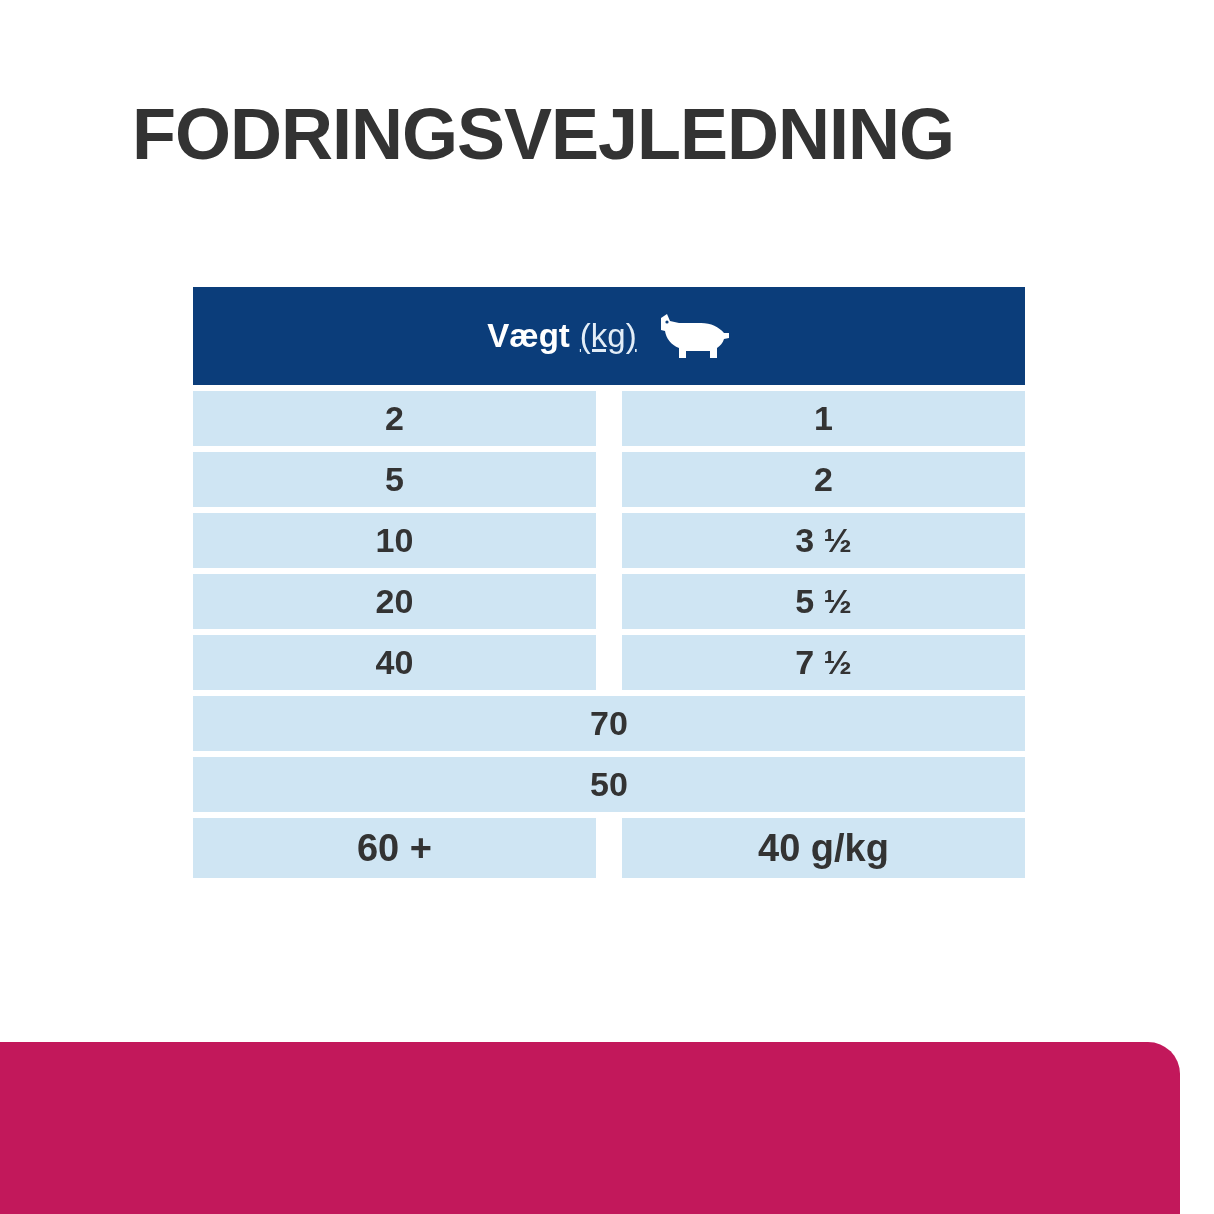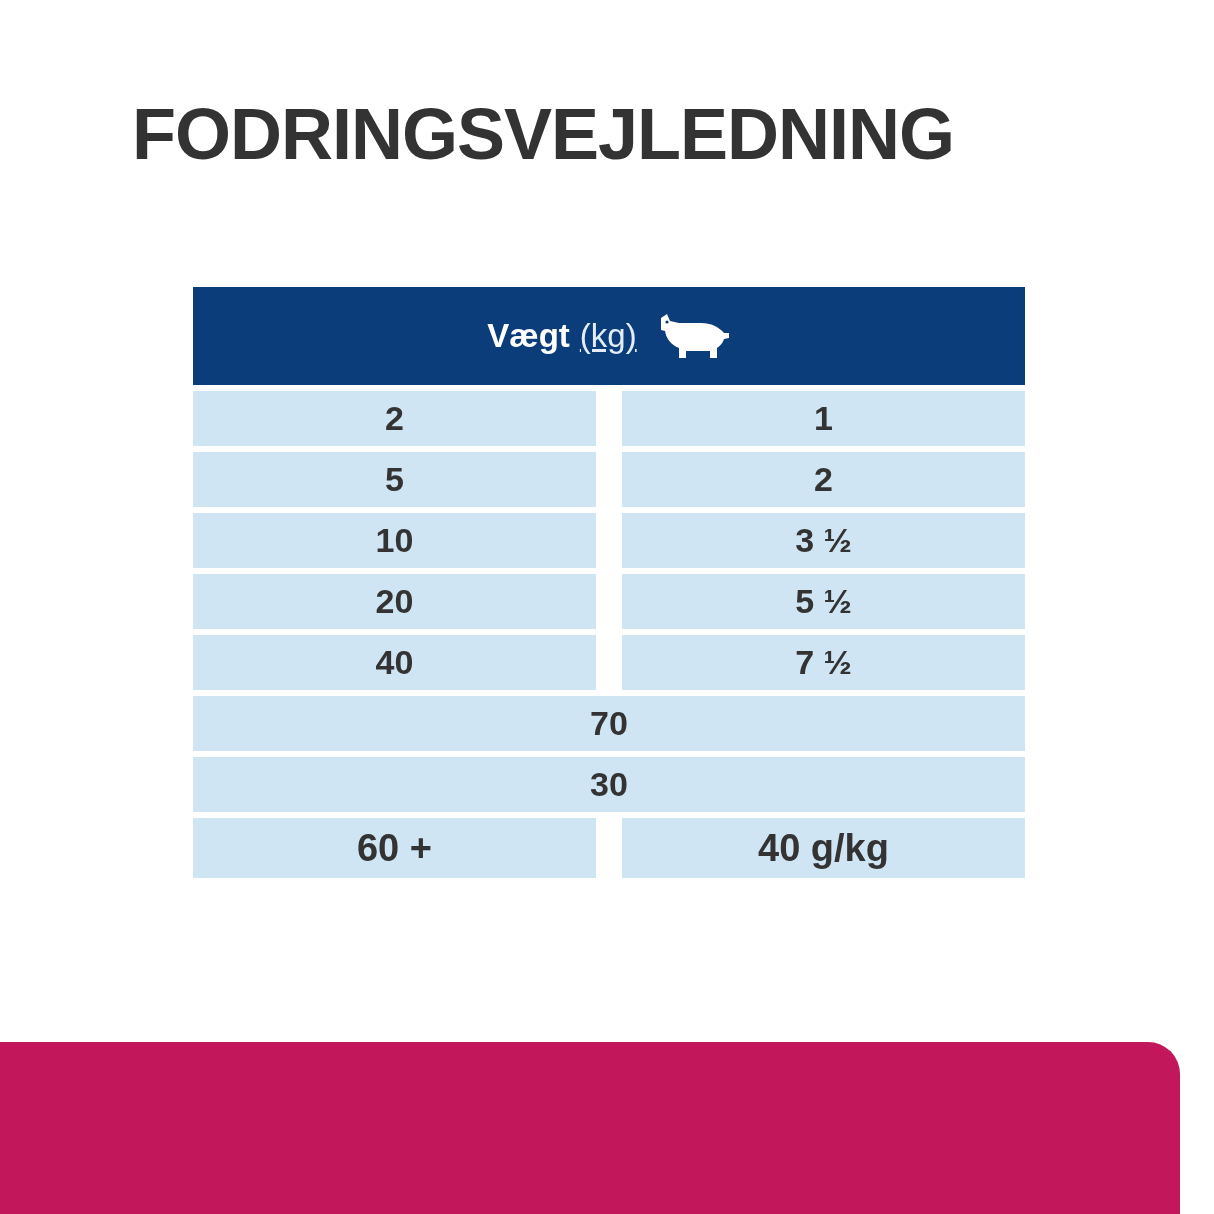--- a/index.html
+++ b/index.html
@@ -158,21 +158,21 @@
     <div class="table-row data-row">
       <div class="cell">40</div>
       <div class="cell">7 ½</div>
     </div>
 
     <div class="table-row data-row">
       <div class="cell">70</div>
     </div>
 
     <div class="table-row data-row">
-      <div class="cell">30</div>
+      <div class="cell">50</div>
     </div>
 
     <div class="table-row data-row last">
       <div class="cell">60 +</div>
       <div class="cell">40 g/kg</div>
     </div>
 
   </div>
 
   <div class="magenta-band"></div>

